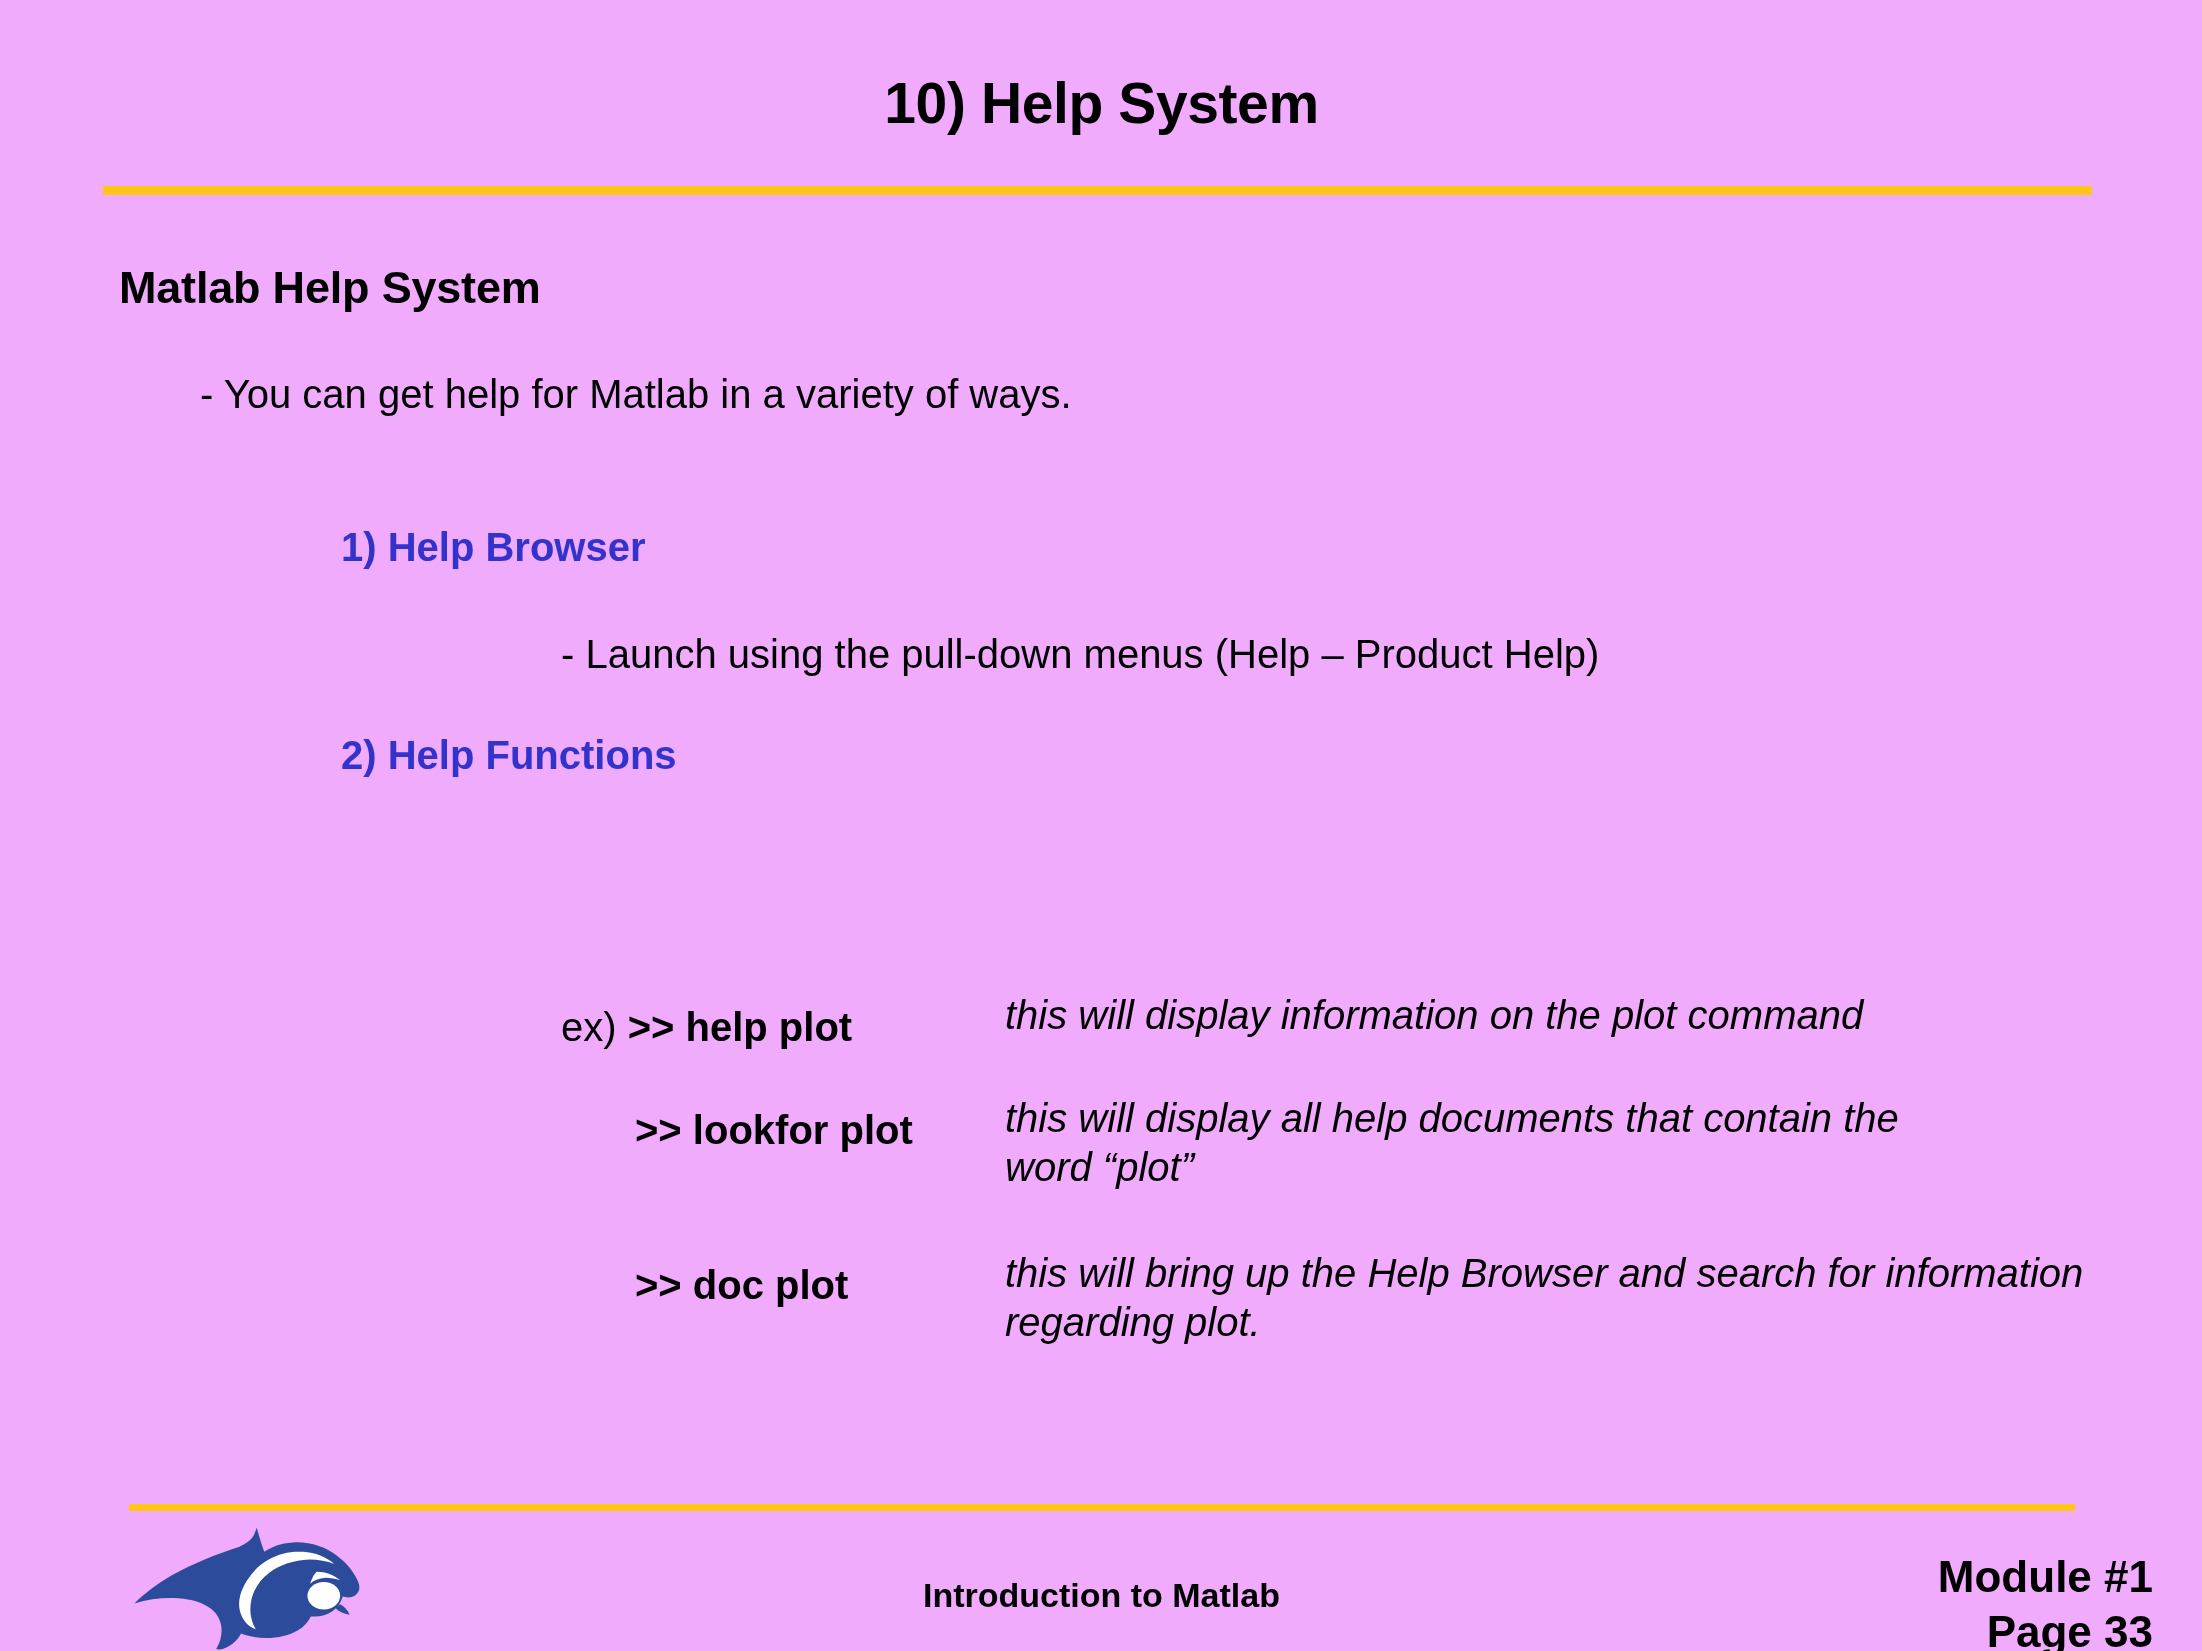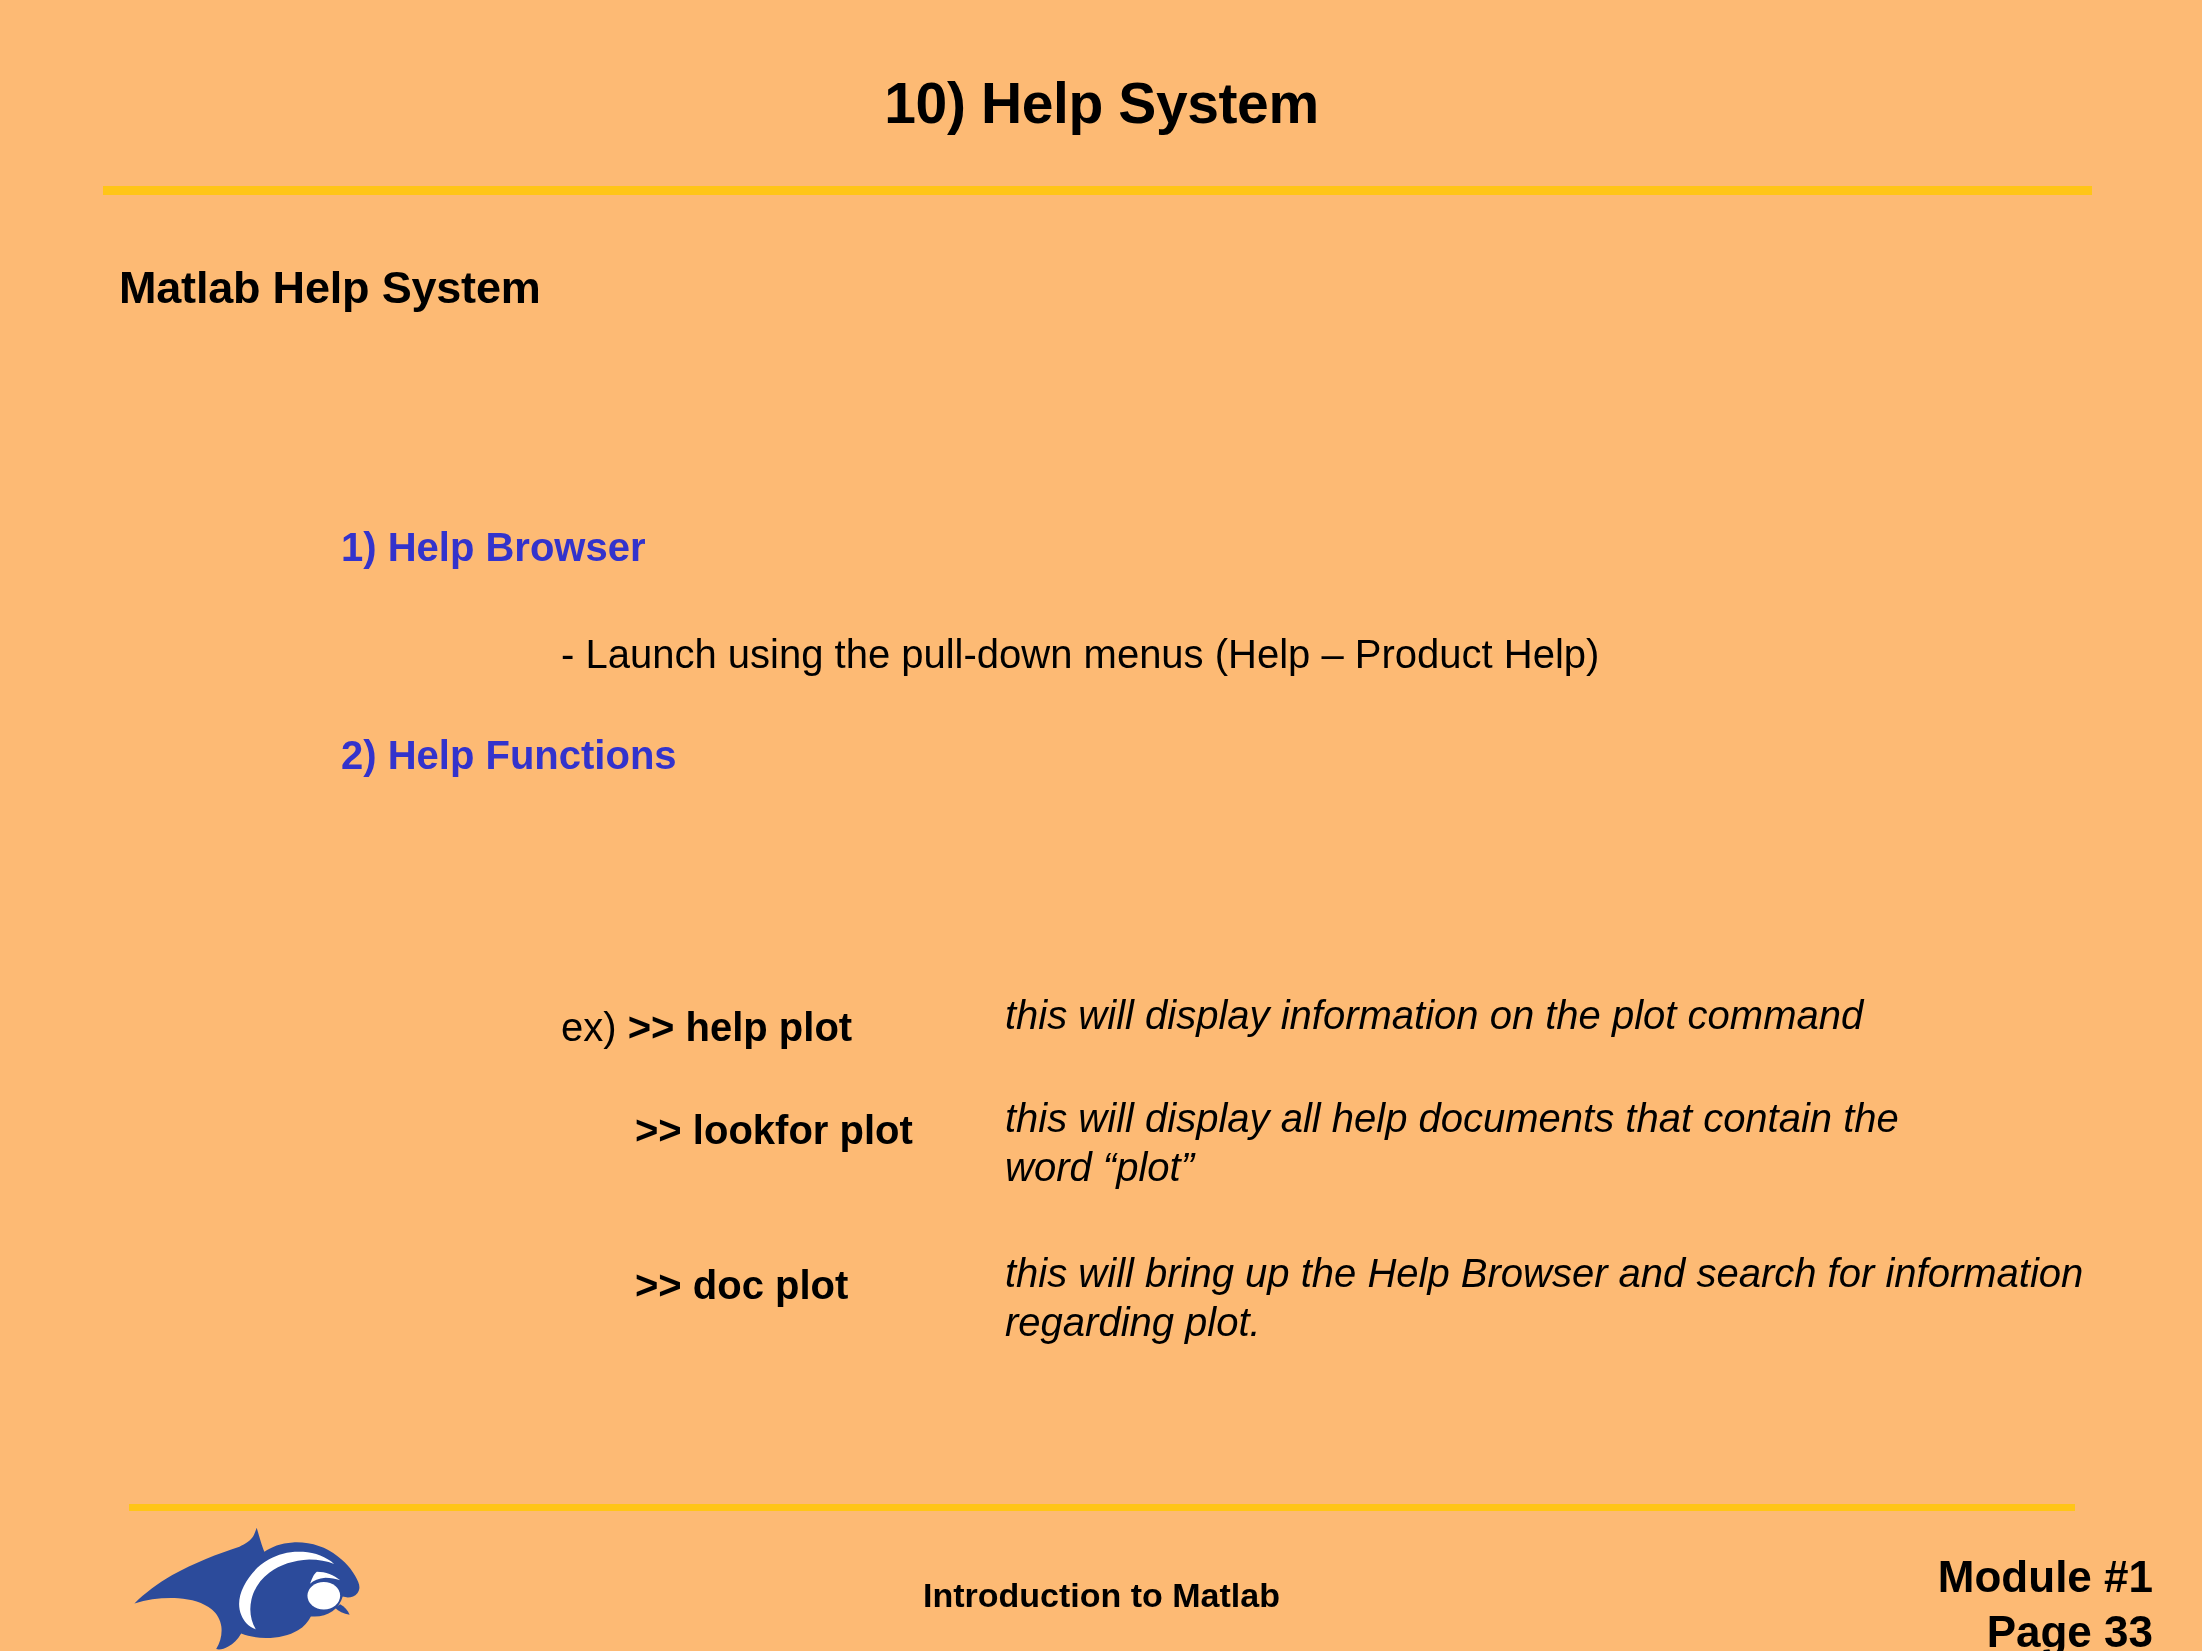--- a/index.html
+++ b/index.html
@@ -12,21 +12,21 @@
     height: 1652px;
     position: relative;
     overflow: hidden;
     font-family: "Liberation Sans", sans-serif;
     color: #000000;
   }
 
   .slide {
     position: absolute;
     inset: 0;
-    background: #fdba74;
+    background: #f0abfc;
   }
 
   
   .slide-title {
     position: absolute;
     top: 72px;
     left: 0;
     width: 2203px;
     text-align: center;
     font-size: 57px;
@@ -165,20 +165,21 @@
 <body>
 
 <div class="slide">
 
   <div class="slide-title">10) Help System</div>
 
   <div class="title-rule"></div>
 
   <div class="section-heading">Matlab Help System</div>
 
+  <div class="lvl1-bullet">- You can get help for Matlab in a variety of ways.</div>
 
   <div class="blue-head bh1">1) Help Browser</div>
 
   <div class="lvl3-bullet lb1">- Launch using the pull-down menus (Help – Product Help)</div>
 
   <div class="blue-head bh2">2) Help Functions</div>
 
 
   <div class="ex-row r1">
     <div class="cmd"><span class="exlabel">ex) </span><span class="code">&gt;&gt; help plot</span></div>

